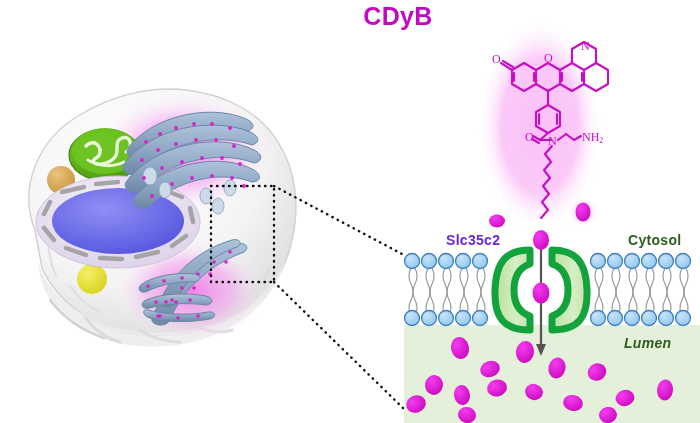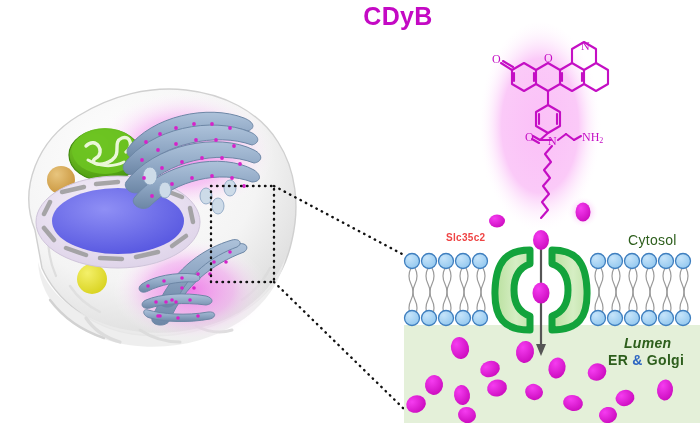--- a/index.html
+++ b/index.html
@@ -3,22 +3,22 @@
 <meta charset="utf-8">
 <style>
   html,body{margin:0;padding:0;background:#ffffff;}
   body{width:700px;height:423px;position:relative;overflow:hidden;
        font-family:"Liberation Sans",sans-serif;}
   .stage{position:absolute;left:0;top:0;width:700px;height:423px;}
   svg.layer{position:absolute;left:0;top:0;width:700px;height:423px;}
 
   .ttl{position:absolute;font-weight:bold;letter-spacing:.3px;}
   #cdyb-title{left:0;top:2px;width:700px;text-align:center;font-size:25px;color:#c409c4;padding-left:48px;}
-  #slc-label{left:446px;top:232px;font-size:10px;color:#ef4444;font-weight:bold;}
-  #cyt-label{left:628px;top:232px;font-size:14px;color:#2d5e1c;font-weight:normal;}
+  #slc-label{left:446px;top:232px;font-size:14px;color:#6d28d9;font-weight:bold;}
+  #cyt-label{left:628px;top:232px;font-size:14px;color:#2d5e1c;font-weight:bold;}
   #lum-label{left:624px;top:335px;font-size:14px;color:#2d5e1c;font-weight:bold;font-style:italic;}
   #erg-label{left:608px;top:352px;font-size:14px;color:#2d5e1c;font-weight:bold;}
   #erg-label .amp{color:#2d66c2;}
 </style>
 </head>
 <body>
 
 <div class="stage">
 
   <svg class="layer" viewBox="0 0 700 423">
@@ -376,15 +376,14 @@
   </svg>
 
   <div class="ttl" id="cdyb-title">CDyB</div>
 
   <div class="ttl" id="slc-label">Slc35c2</div>
 
   <div class="ttl" id="cyt-label">Cytosol</div>
 
   <div class="ttl" id="lum-label">Lumen</div>
 
-  <div class="ttl" id="erg-label"><span>ER</span><span class="amp"> &amp; </span><span>Golgi</span></div>
 
 </div>
 
 </body></html>

